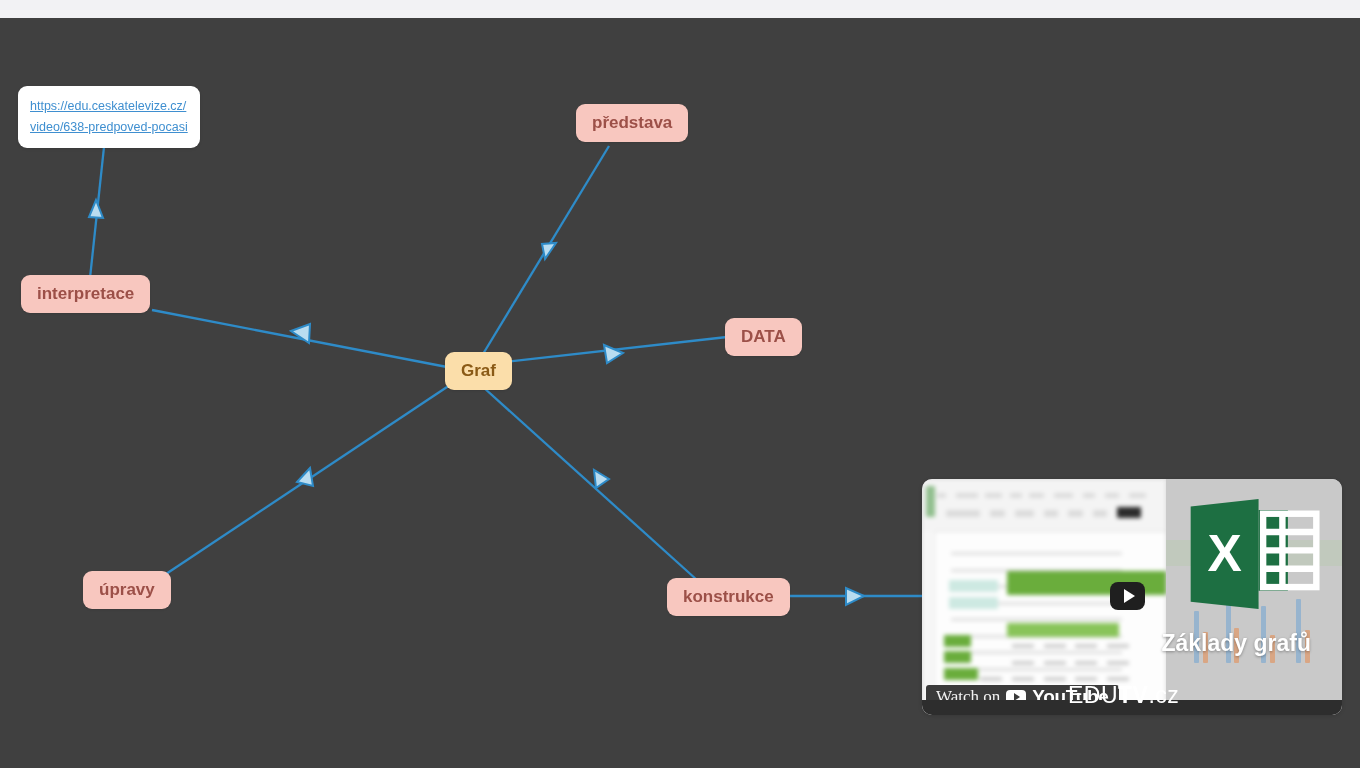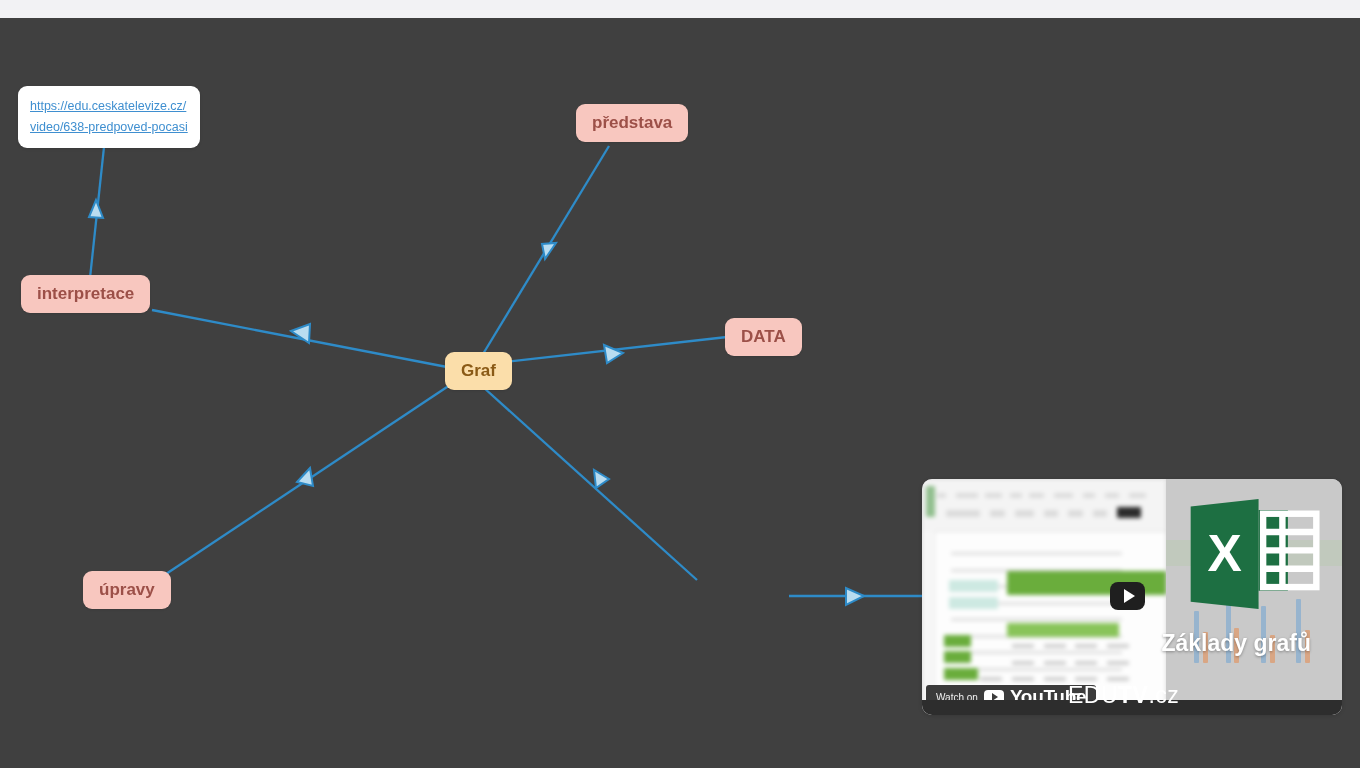--- a/index.html
+++ b/index.html
@@ -200,22 +200,23 @@
     background: #3b3b3b;
     border-radius: 3px;
     display: flex;
     align-items: center;
     gap: 6px;
     padding: 0 10px;
     box-sizing: border-box;
   }
   .yt-badge-text {
     color: #f2f2f2;
-    font-size: 10px;
-    white-space: nowrap;
+    font-size: 17px;
+    white-space: nowrap;
+    font-family: Liberation Serif, serif;
   }
   .yt-glyph {
     width: 20px; height: 14px;
     background: #ffffff;
     border-radius: 4px;
     display: flex;
     align-items: center;
     justify-content: center;
   }
   .yt-glyph-tri {
@@ -293,20 +294,23 @@
   </div>
 
   <div class="node node-branch" style="left:21px; top:257px;">
     <span>interpretace</span>
   </div>
 
   <div class="node node-branch" style="left:83px; top:553px;">
     <span>úpravy</span>
   </div>
 
+  <div class="node node-branch" style="left:667px; top:560px;">
+    <span>konstrukce</span>
+  </div>
 
   <div class="node node-central" style="left:445px; top:334px;">
     <span>Graf</span>
   </div>
 
   <div class="video-card" style="left:922px; top:461px; width:420px; height:236px;">
 
     <div class="thumb">
 
       <div class="sheet">

